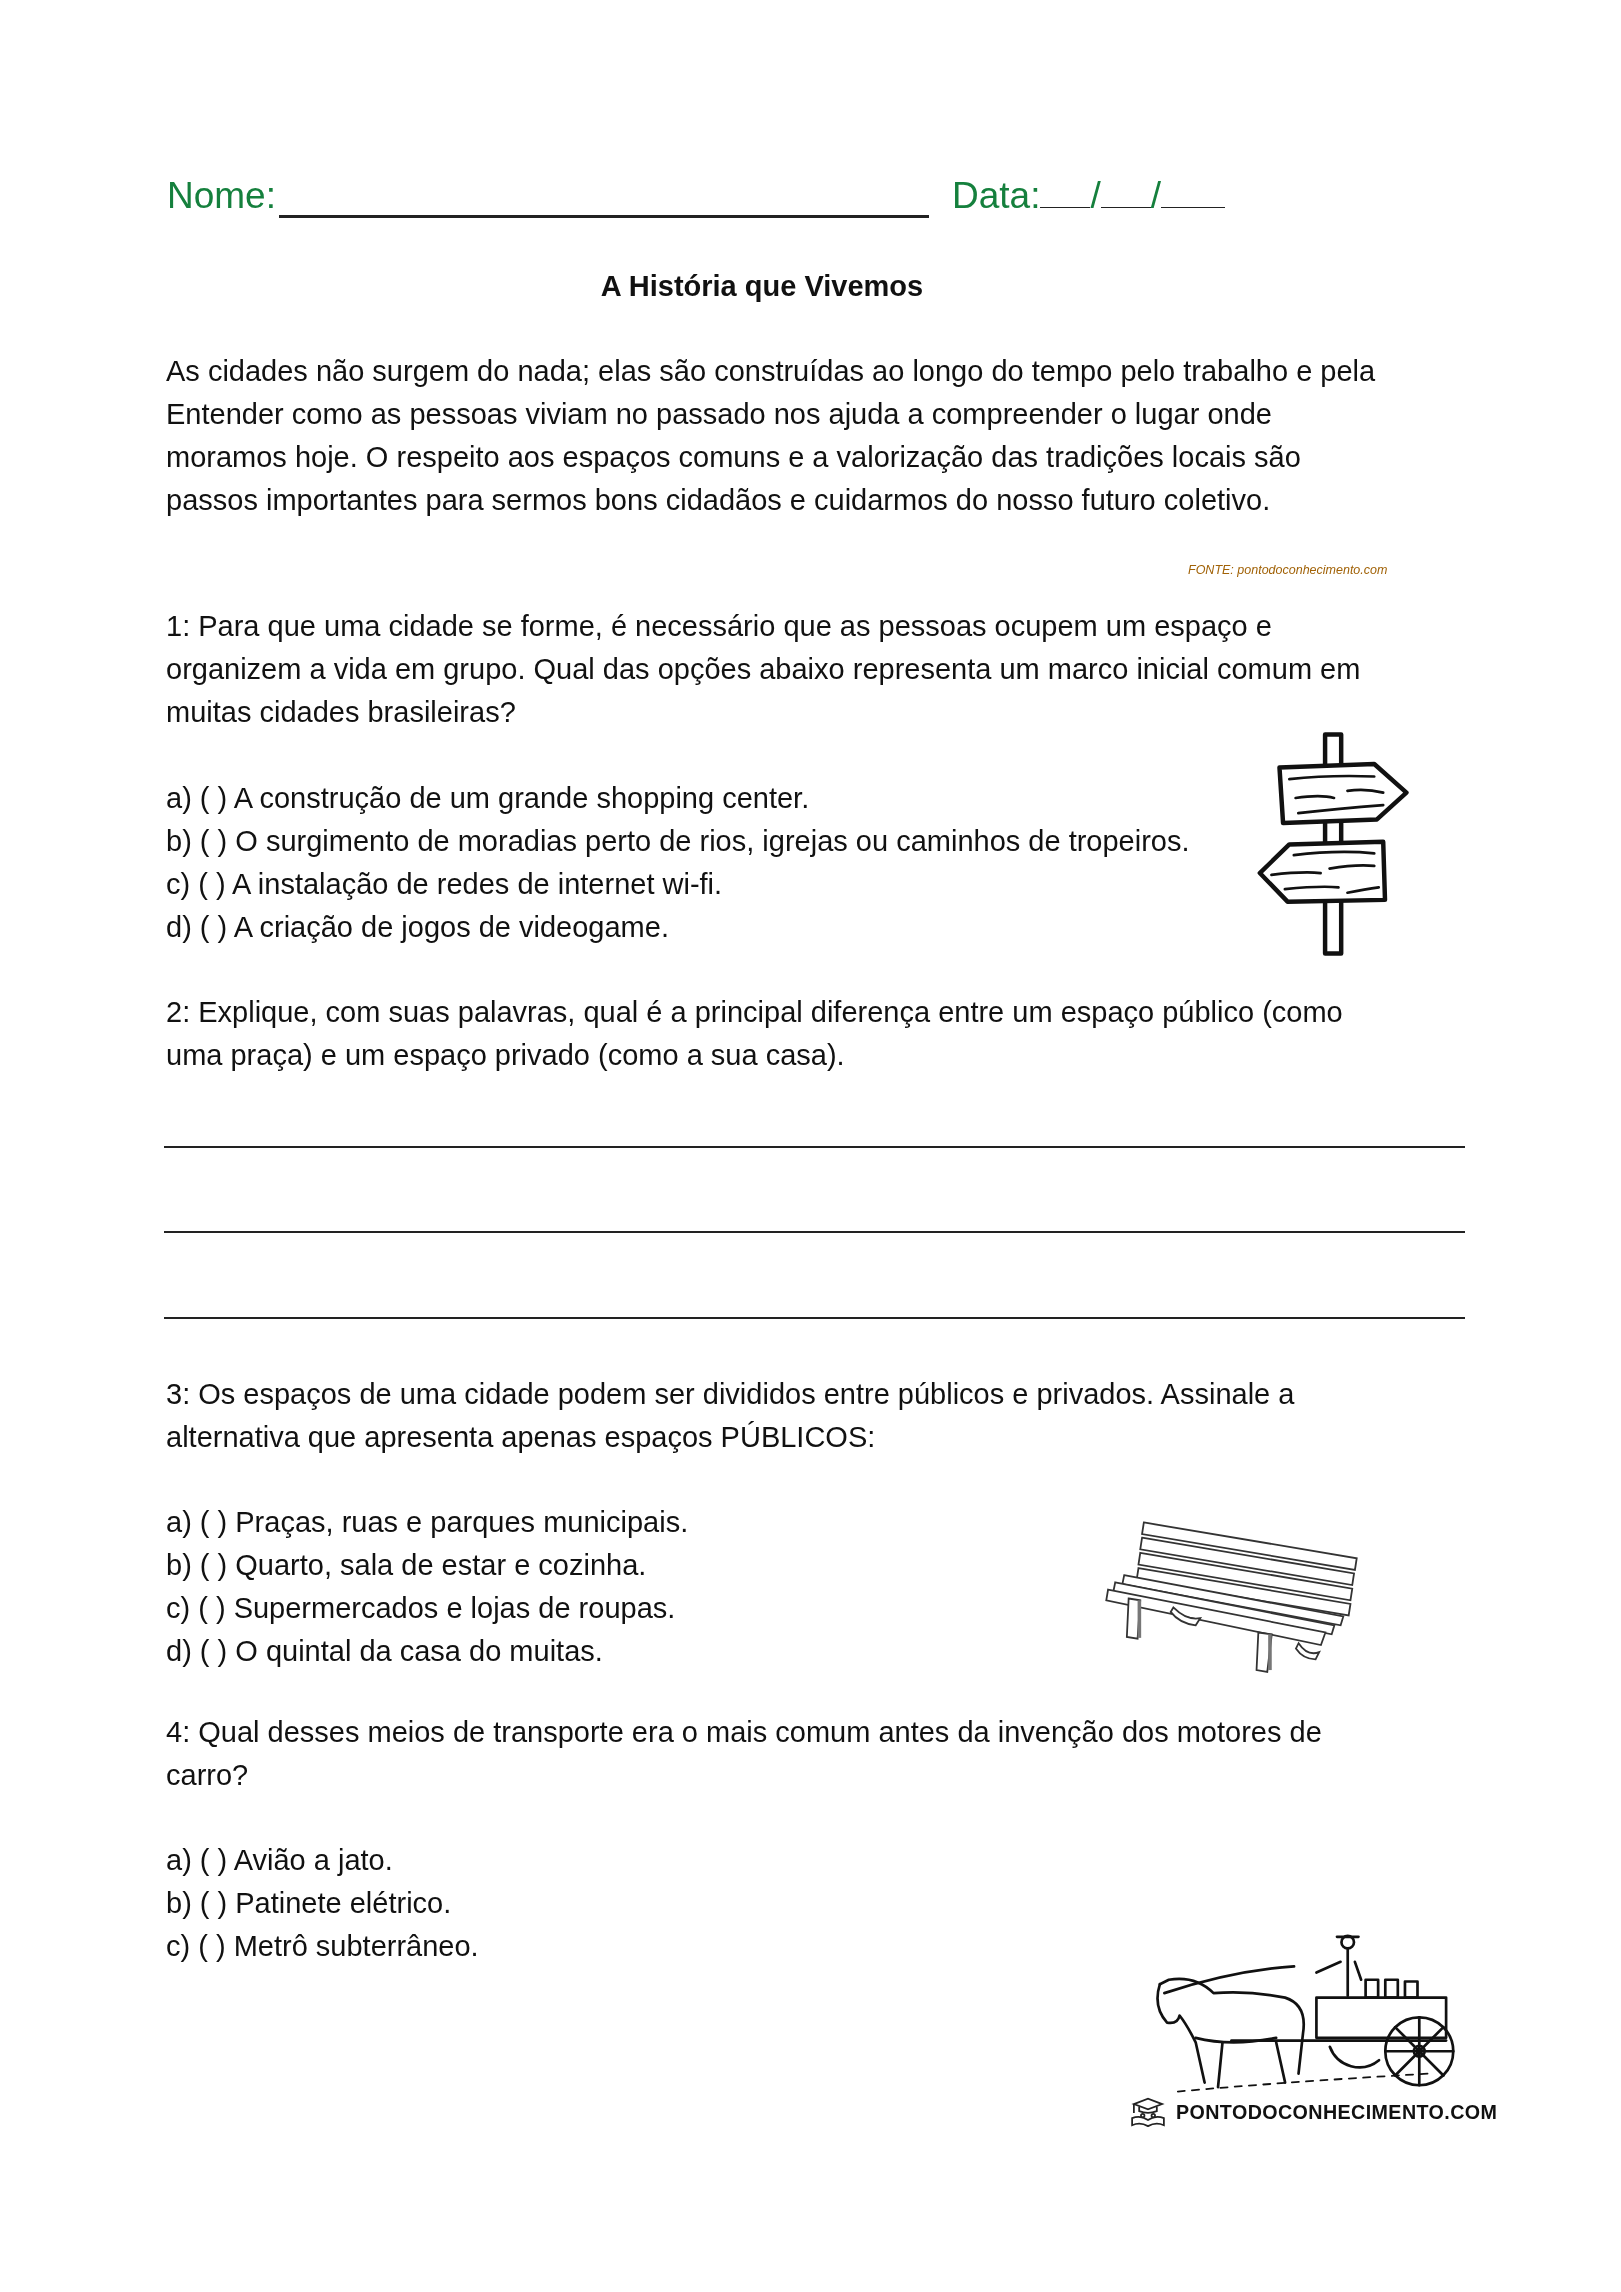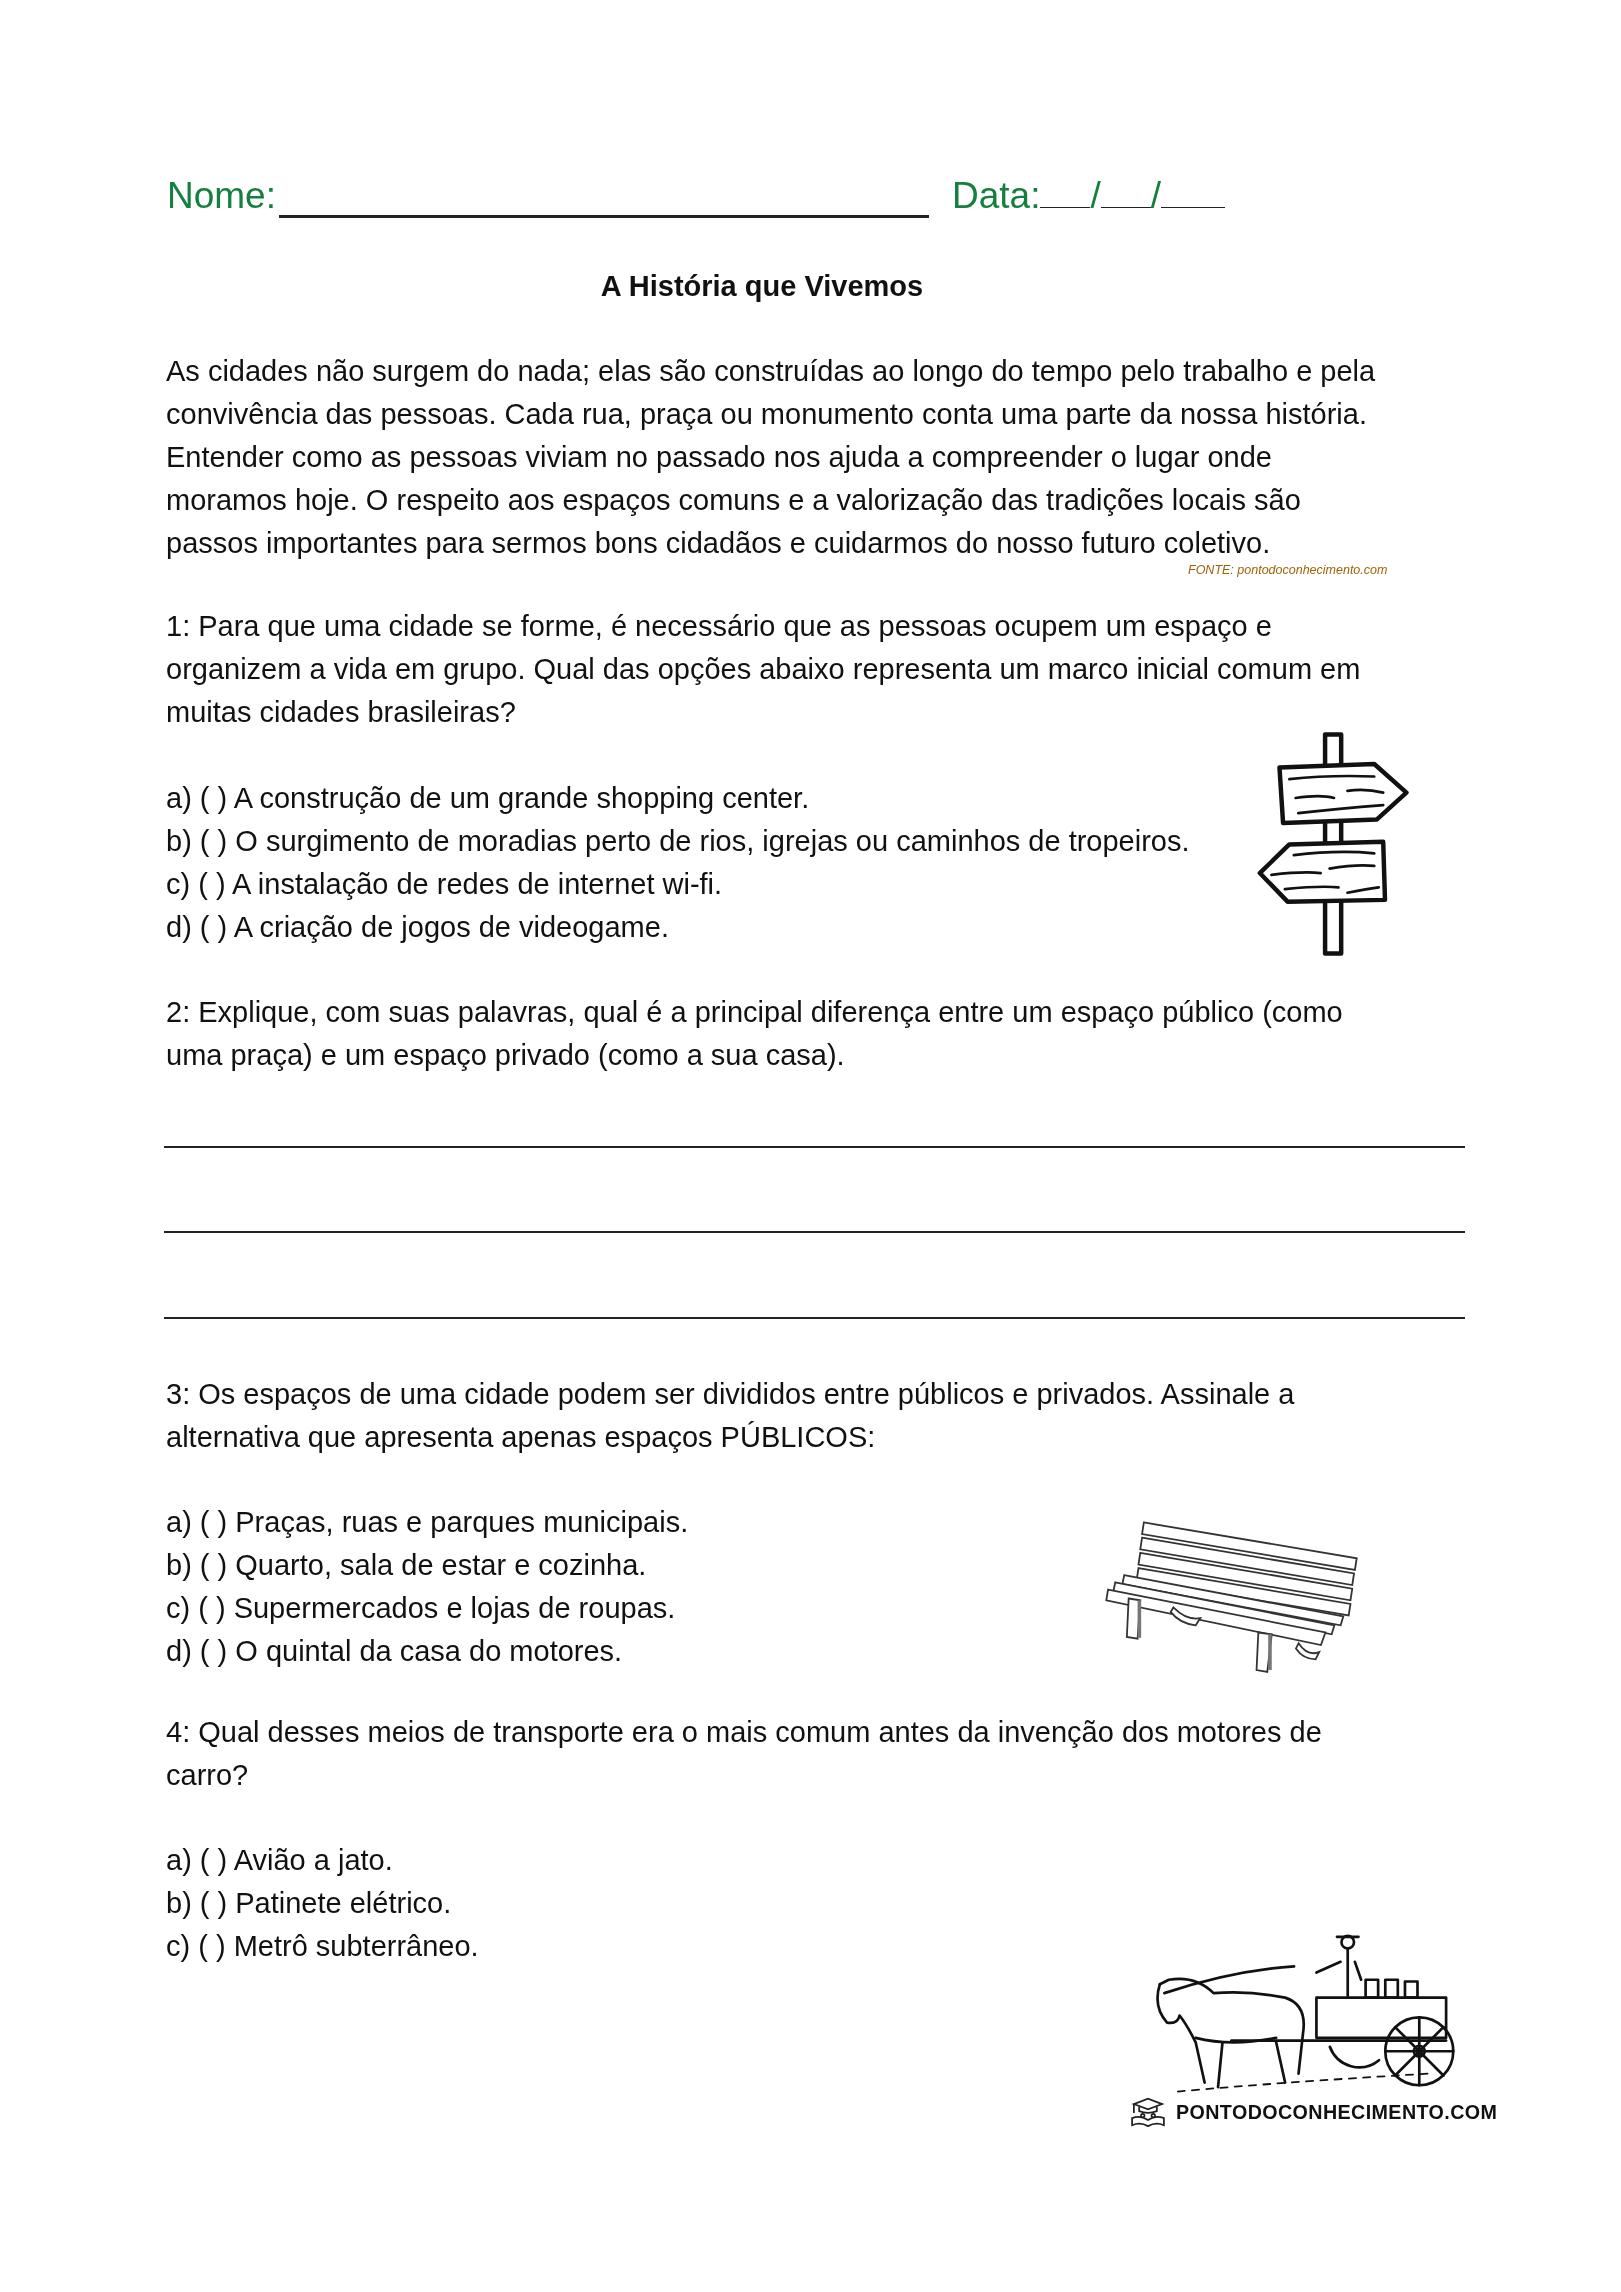--- a/index.html
+++ b/index.html
@@ -29,21 +29,20 @@
 <div class="name-line"></div>
 
 <div class="abs header-label" style="left:952px; top:174px;">
   <span>Data:</span><span class="date-blank" style="width:50px;"></span><span>/</span><span class="date-blank" style="width:50px;"></span><span>/</span><span class="date-blank" style="width:64px;"></span>
 </div>
 
 <div class="abs title">A História que Vivemos</div>
 
 <div class="abs txt para">
   <div>As cidades não surgem do nada; elas são construídas ao longo do tempo pelo trabalho e pela</div>
-  <div>convivência das pessoas. Cada rua, praça ou monumento conta uma parte da nossa história.</div>
   <div>Entender como as pessoas viviam no passado nos ajuda a compreender o lugar onde</div>
   <div>moramos hoje. O respeito aos espaços comuns e a valorização das tradições locais são</div>
   <div>passos importantes para sermos bons cidadãos e cuidarmos do nosso futuro coletivo.</div>
 </div>
 <div class="abs source">FONTE: pontodoconhecimento.com</div>
 
 <div class="abs txt q-block" style="top:605px;">
   <div>1: Para que uma cidade se forme, é necessário que as pessoas ocupem um espaço e</div>
   <div>organizem a vida em grupo. Qual das opções abaixo representa um marco inicial comum em</div>
   <div>muitas cidades brasileiras?</div>
@@ -83,21 +82,21 @@
 <div class="answer-line" style="top:1317px;"></div>
 
 <div class="abs txt q-block" style="top:1373px;">
   <div>3: Os espaços de uma cidade podem ser divididos entre públicos e privados. Assinale a</div>
   <div>alternativa que apresenta apenas espaços PÚBLICOS:</div>
 </div>
 <div class="abs txt q-block" style="top:1501px;">
   <div>a) (  ) Praças, ruas e parques municipais.</div>
   <div>b) (  ) Quarto, sala de estar e cozinha.</div>
   <div>c) (  ) Supermercados e lojas de roupas.</div>
-  <div>d) (  ) O quintal da casa do motores.</div>
+  <div>d) (  ) O quintal da casa do muitas.</div>
 </div>
 
 <svg class="illus" style="left:1097px; top:1518px;" width="269" height="161" viewBox="0 0 300 180">
   <g fill="#fff" stroke="#333" stroke-width="2">
     <path d="M52 5 L290 45 L288 58 L50 18 Z"></path>
     <path d="M50 22 L287 62 L285 75 L48 35 Z"></path>
     <path d="M48 39 L285 79 L283 92 L46 52 Z"></path>
     <path d="M46 56 L283 96 L281 109 L44 69 Z"></path>
     <path d="M30 64 L275 110 L272 120 L28 74 Z"></path>
     <path d="M20 72 L265 120 L262 130 L18 82 Z"></path>

